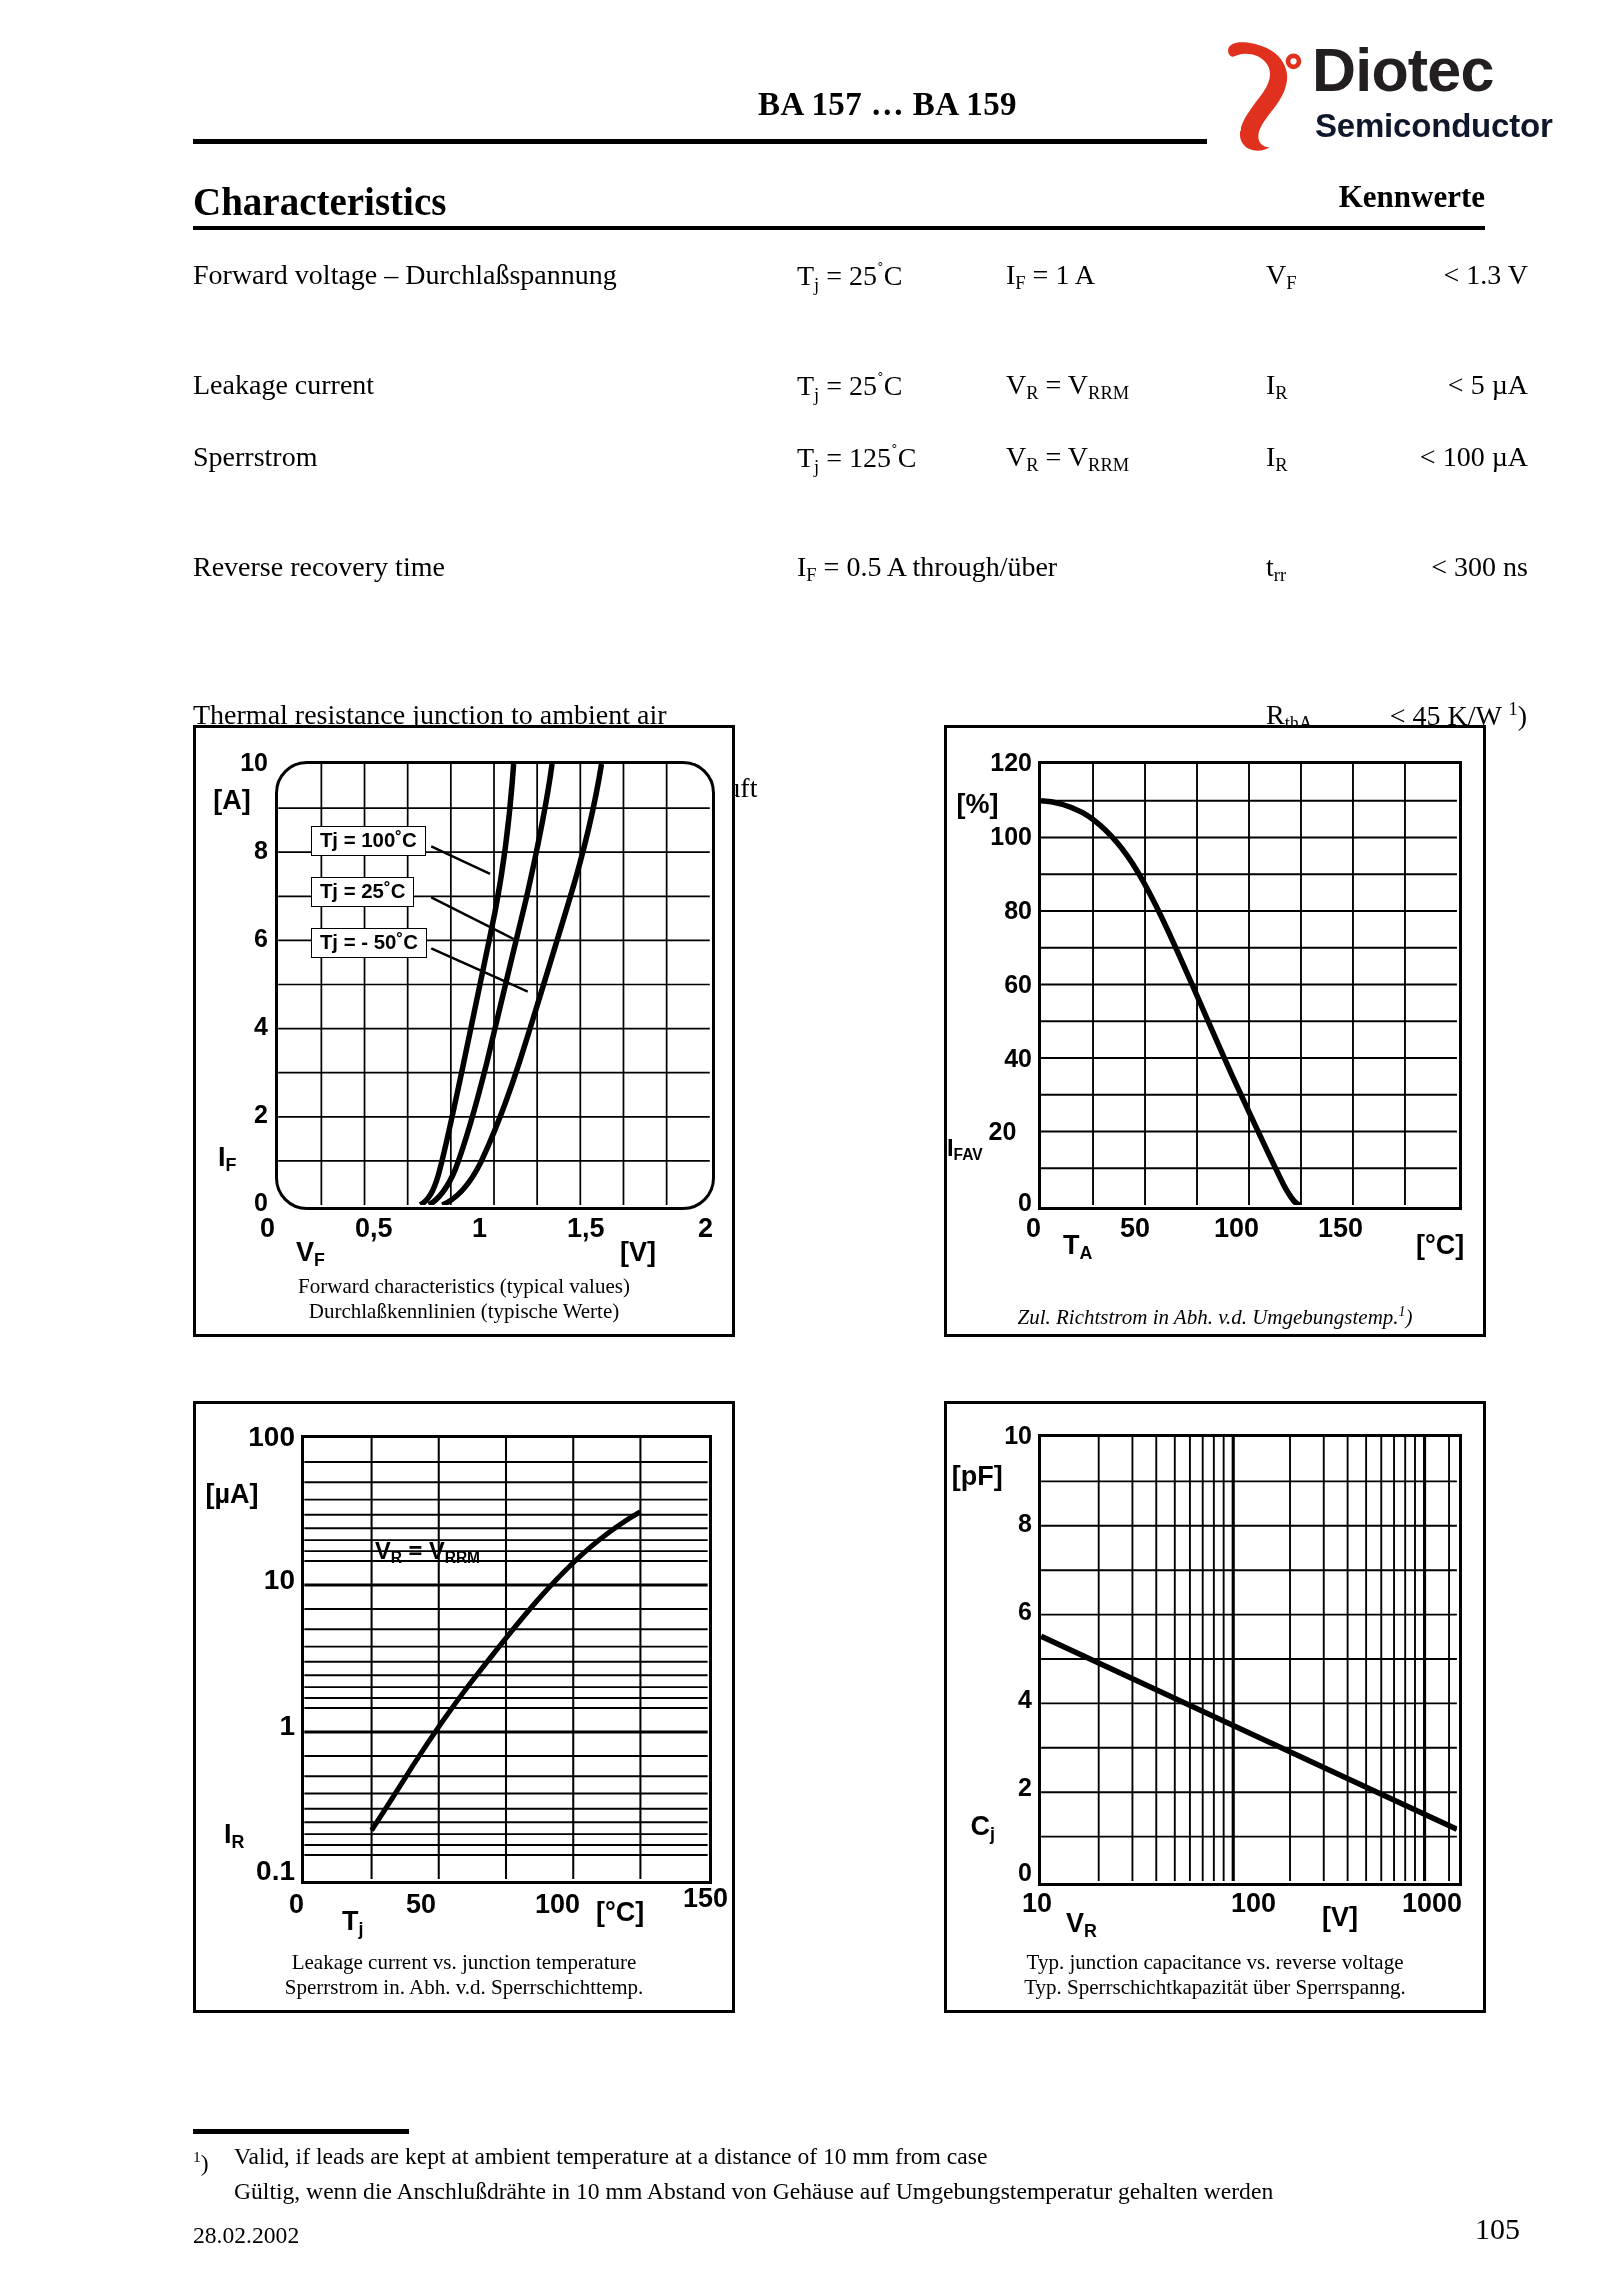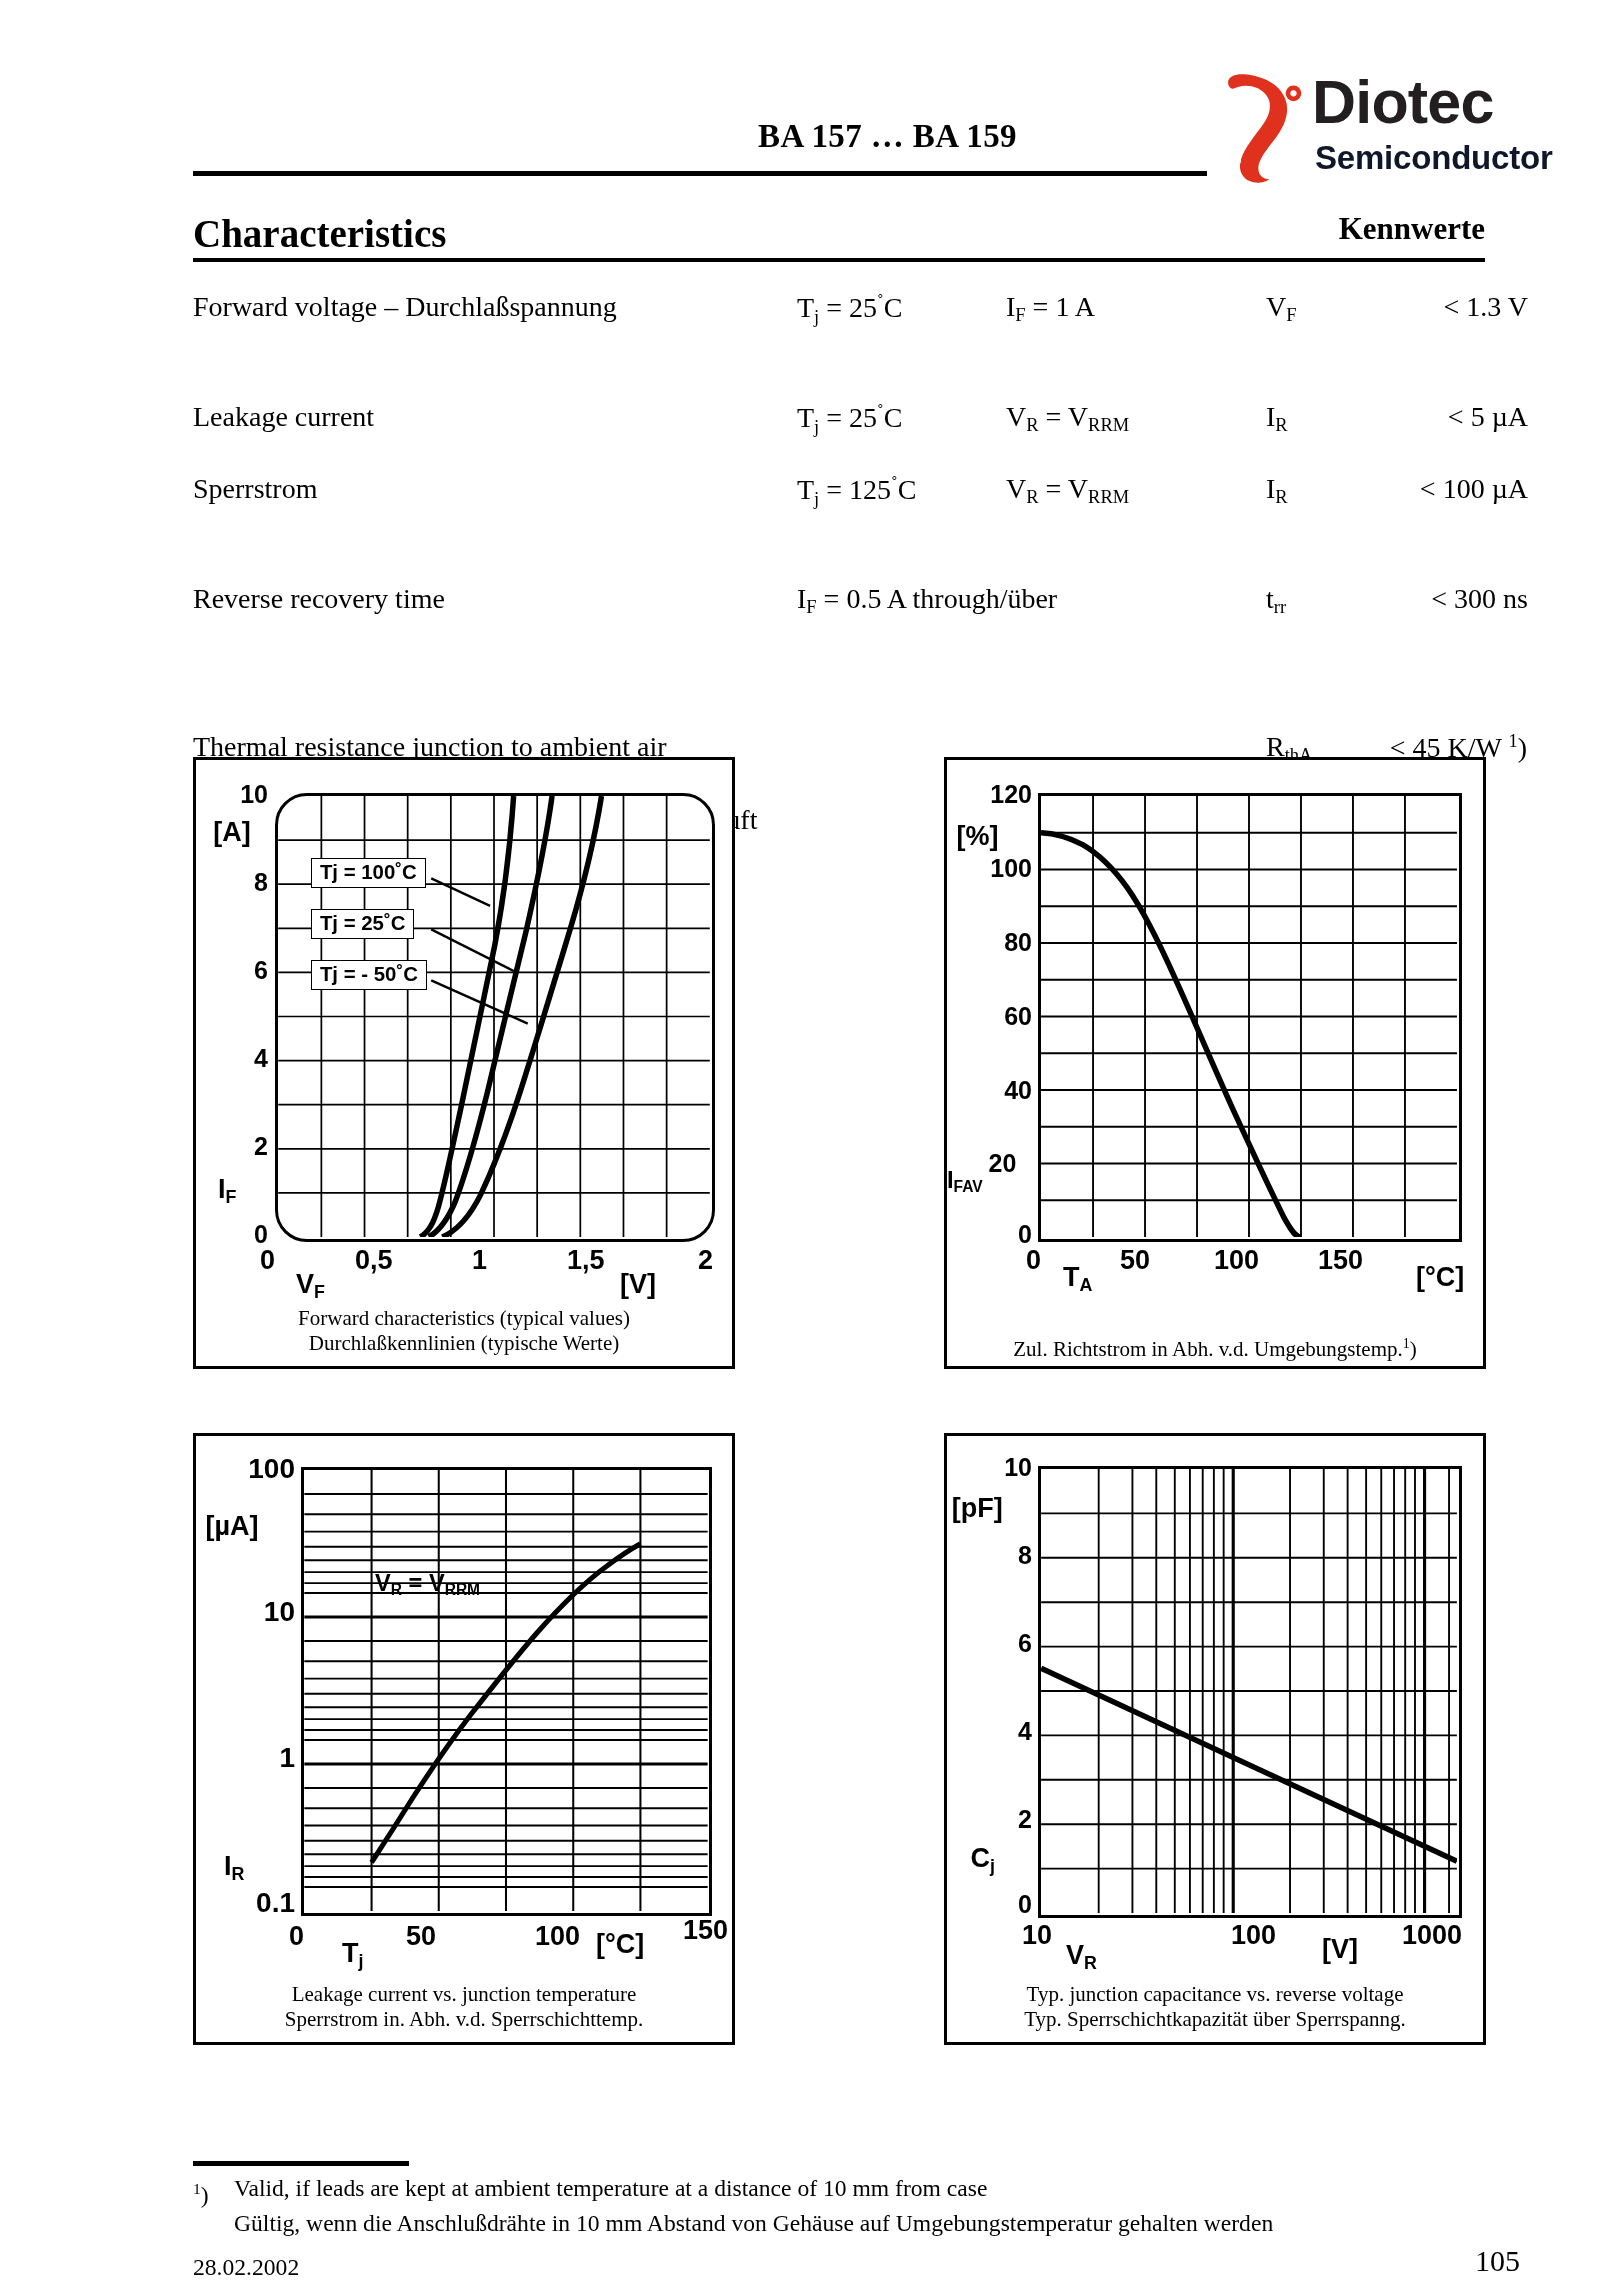--- a/index.html
+++ b/index.html
@@ -1,20 +1,20 @@
 <!DOCTYPE html>
 <html style="font-size:12.6px"><head>
 <meta charset="utf-8">
 <style>
   html,body{margin:0;padding:0;background:#fff;}
   body{
     width:1622px;height:2295px;position:relative;overflow:hidden;
     font-family:"Liberation Serif",serif;color:#000;
   }
-  .page{position:absolute;inset:0;margin-top:32px;}
+  .page{position:absolute;inset:0;}
 
   
   #header{position:absolute;left:0;top:0;width:1622px;height:165px;}
   #part-title{
     position:absolute;left:691px;top:86px;width:393px;text-align:center;
     font-size:33px;font-weight:bold;font-family:"Liberation Serif",serif;
     letter-spacing:0.4px;
   }
   #header-rule{position:absolute;left:193px;top:139px;width:1014px;height:4.7px;background:#000;}
 
@@ -263,21 +263,21 @@
       </svg>
     </div>
 
     <div class="xlab" style="left:79px;top:485px;">0</div>
     <div class="xlab" style="left:173px;top:485px;">50</div>
     <div class="xlab" style="left:267px;top:485px;">100</div>
     <div class="xlab" style="left:371px;top:485px;">150</div>
     <div class="qty" style="left:116px;top:502px;">T<sub>A</sub></div>
     <div class="unit" style="left:469px;top:502px;">[°C]</div>
 
-    <div class="cap" style="top:571px;">Zul. Richtstrom in Abh. v.d. Umgebungstemp.<sup>1</sup>)</div>
+    <div class="cap" style="top:571px;font-style:italic;">Zul. Richtstrom in Abh. v.d. Umgebungstemp.<sup>1</sup>)</div>
   </div>
 
   <div class="panel" id="panel-3">
     <div class="unit" style="left:9.4px;top:75px;">[µA]</div>
     <div class="qty" style="left:28px;top:415px;">I<sub>R</sub></div>
 
     <div class="ylab" style="left:0px;top:17.3px;width:99px;font-size:28px;">100</div>
     <div class="ylab" style="left:0px;top:160px;width:99px;font-size:28px;">10</div>
     <div class="ylab" style="left:0px;top:306px;width:99px;font-size:28px;">1</div>
     <div class="ylab" style="left:0px;top:451px;width:99px;font-size:28px;">0.1</div>

